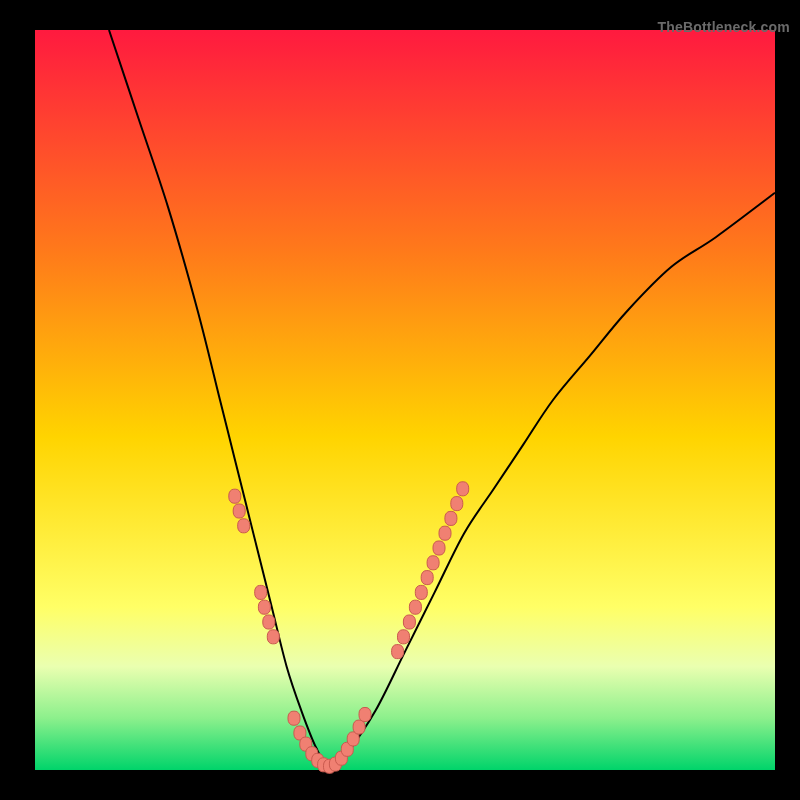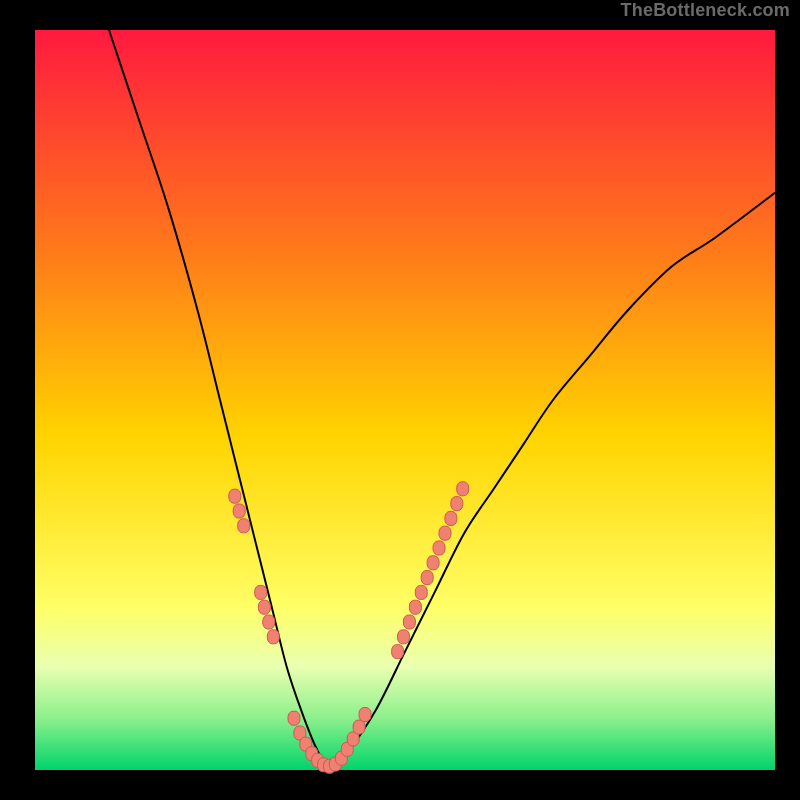--- a/index.html
+++ b/index.html
@@ -14,24 +14,24 @@
   .stage {
     position: relative;
     width: 800px;
     height: 800px;
   }
   svg {
     display: block;
   }
   .watermark {
     position: absolute;
-    top: 0;
+    top: 19px;
     right: 10px;
     color: #6a6a6a;
-    font-size: 18px;
+    font-size: 14px;
     font-weight: 600;
     letter-spacing: 0.2px;
   }
 </style>
 </head>
 <body>
 
 <div class="stage">
   <svg id="svg-root" width="800" height="800" viewBox="0 0 800 800">
     <defs>

